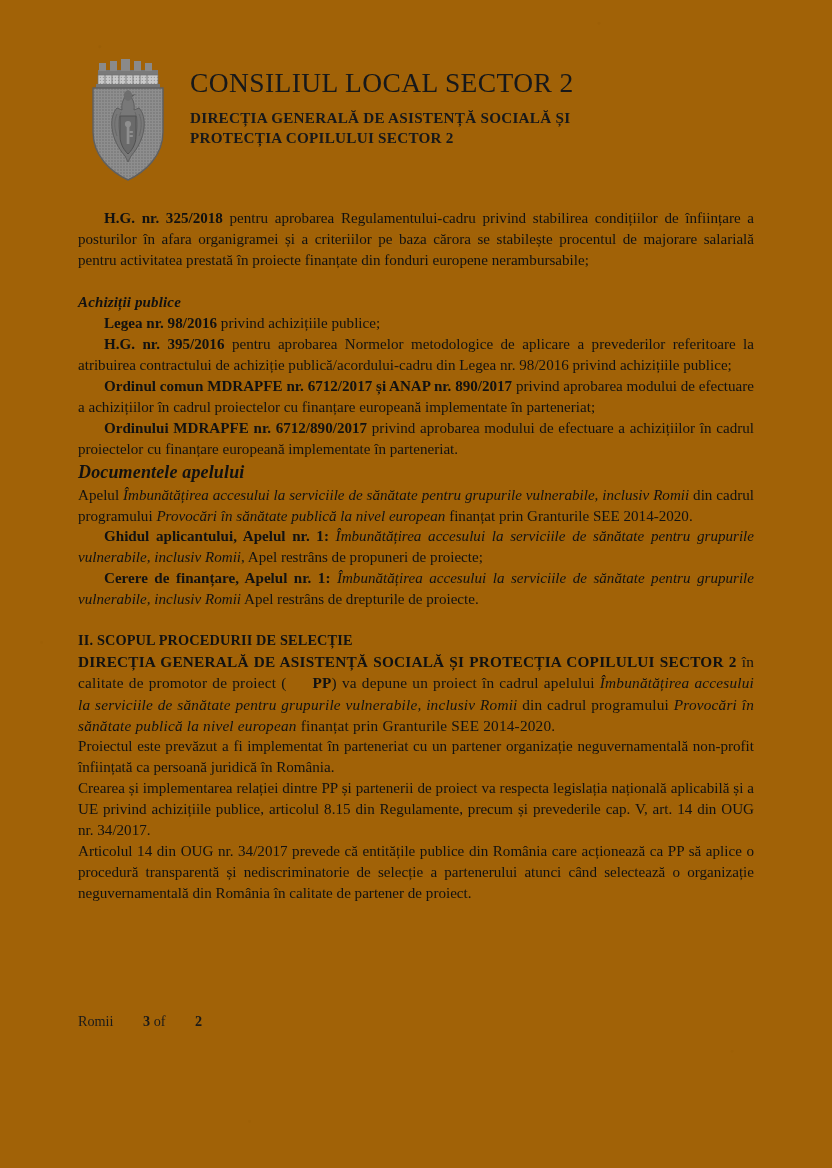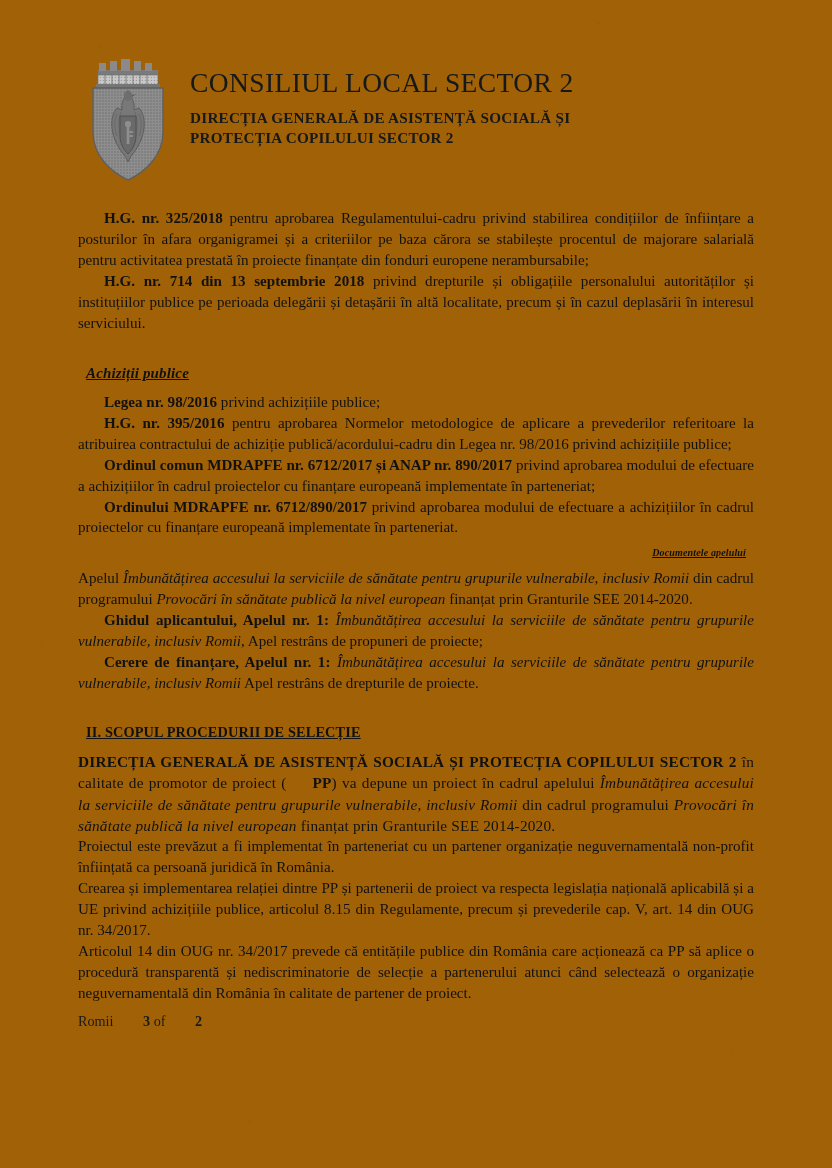--- a/index.html
+++ b/index.html
@@ -85,25 +85,24 @@
     text-align: justify;
     text-justify: inter-word;
     hyphens: none;
   }
   p.tx.last-flush { text-align: left; }
   b  { font-weight: bold; margin-left: 26px; }
   i  { font-style: italic; }
   .gap-md { height: 21px; }
 
   .sect-head {
-    margin: 8px;
+    margin: 0;
     font-size: 14.3px;
     font-weight: bold;
     letter-spacing: .15px;
-    text-decoration: underline;
   }
   .sect-caps {
     margin: 0;
     font-size: 15.3px;
     font-weight: bold;
     text-align: justify;
     letter-spacing: .2px;
   }
 
   .footer {
@@ -200,35 +199,34 @@
           <div>DIRECȚIA GENERALĂ DE ASISTENȚĂ SOCIALĂ ȘI</div>
           <div>PROTECȚIA COPILULUI SECTOR 2</div>
         </div>
       </div>
     </div>
 
     <div class="body-block">
 
       <p class="tx"><b>H.G. nr. 325/2018</b><span> pentru aprobarea Regulamentului-cadru privind stabilirea condițiilor de înființare a posturilor în afara organigramei și a criteriilor pe baza cărora se stabilește procentul de majorare salarială pentru activitatea prestată în proiecte finanțate din fonduri europene nerambursabile;</span></p>
 
-      <p class="tx"><b>H.G. nr. 714 din 13 septembrie 2018</b><span> privind drepturile și obligațiile personalului autorităților și instituțiilor publice pe perioada delegării și detașării în altă localitate, precum și în cazul deplasării în interesul serviciului.</span></p>
 
       <div class="gap-md"></div>
 
       <p class="sect-head" style="font-style:italic;font-size:15px;">Achiziții publice</p>
 
       <p class="tx last-flush"><b>Legea nr. 98/2016</b><span> privind achizițiile publice;</span></p>
 
       <p class="tx"><b>H.G. nr. 395/2016</b><span> pentru aprobarea Normelor metodologice de aplicare a prevederilor referitoare la atribuirea contractului de achiziție publică/acordului-cadru din Legea nr. 98/2016 privind achizițiile publice;</span></p>
 
       <p class="tx"><b>Ordinul comun MDRAPFE nr. 6712/2017 și ANAP nr. 890/2017</b><span> privind aprobarea modului de efectuare a achizițiilor în cadrul proiectelor cu finanțare europeană implementate în parteneriat;</span></p>
 
       <p class="tx"><b>Ordinului MDRAPFE nr. 6712/890/2017</b><span> privind aprobarea modului de efectuare a achizițiilor în cadrul proiectelor cu finanțare europeană implementate în parteneriat.</span></p>
 
-      <p class="sect-head" style="font-style:italic;font-size:10px;text-align:right;">Documentele apelului</p>
+      <p class="sect-head" style="font-style:italic;font-size:18px;">Documentele apelului</p>
 
       <p class="tx"><span>Apelul </span><i>Îmbunătățirea accesului la serviciile de sănătate pentru grupurile vulnerabile, inclusiv Romii</i><span> din cadrul programului </span><i>Provocări în sănătate publică la nivel european</i><span> finanțat prin Granturile SEE 2014-2020.</span></p>
 
       <p class="tx"><b>Ghidul aplicantului, Apelul nr. 1:</b><i> Îmbunătățirea accesului la serviciile de sănătate pentru grupurile vulnerabile, inclusiv Romii</i><span>, Apel restrâns de propuneri de proiecte;</span></p>
 
       <p class="tx"><b>Cerere de finanțare, Apelul nr. 1:</b><i> Îmbunătățirea accesului la serviciile de sănătate pentru grupurile vulnerabile, inclusiv Romii</i><span> Apel restrâns de drepturile de proiecte.</span></p>
 
       <div class="gap-md"></div>
 
       <p class="sect-head">II. SCOPUL PROCEDURII DE SELECȚIE</p>

